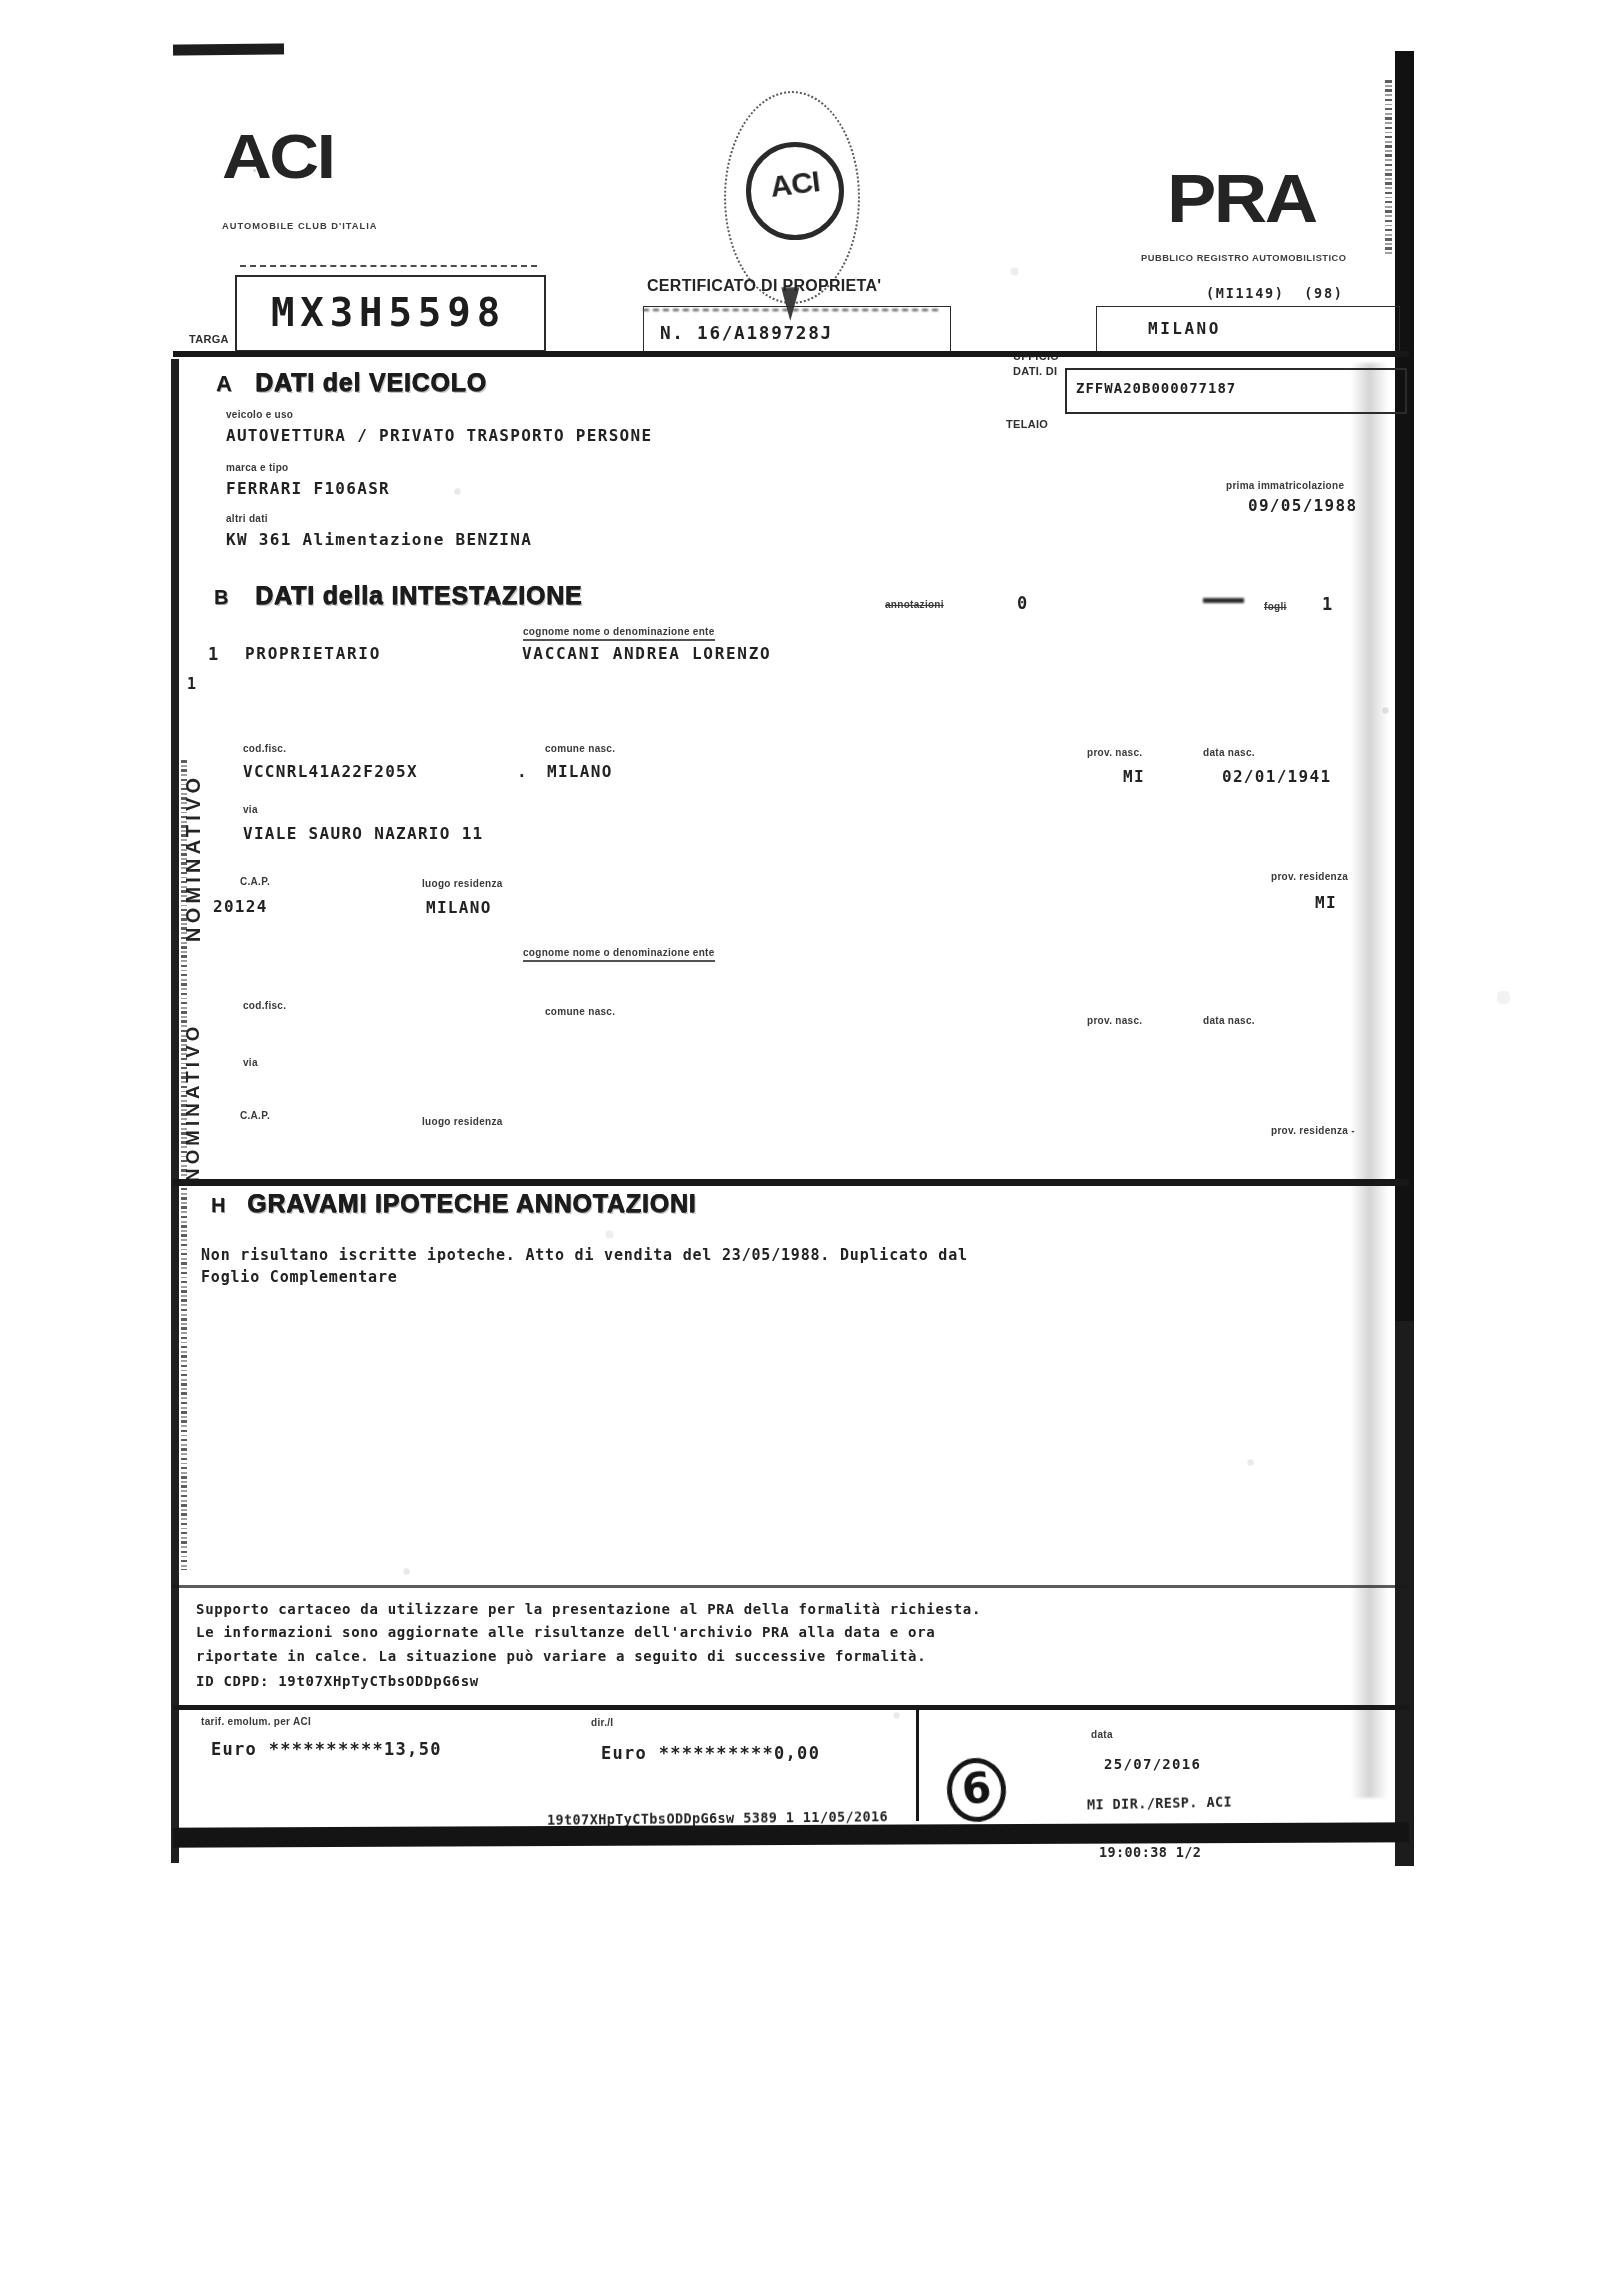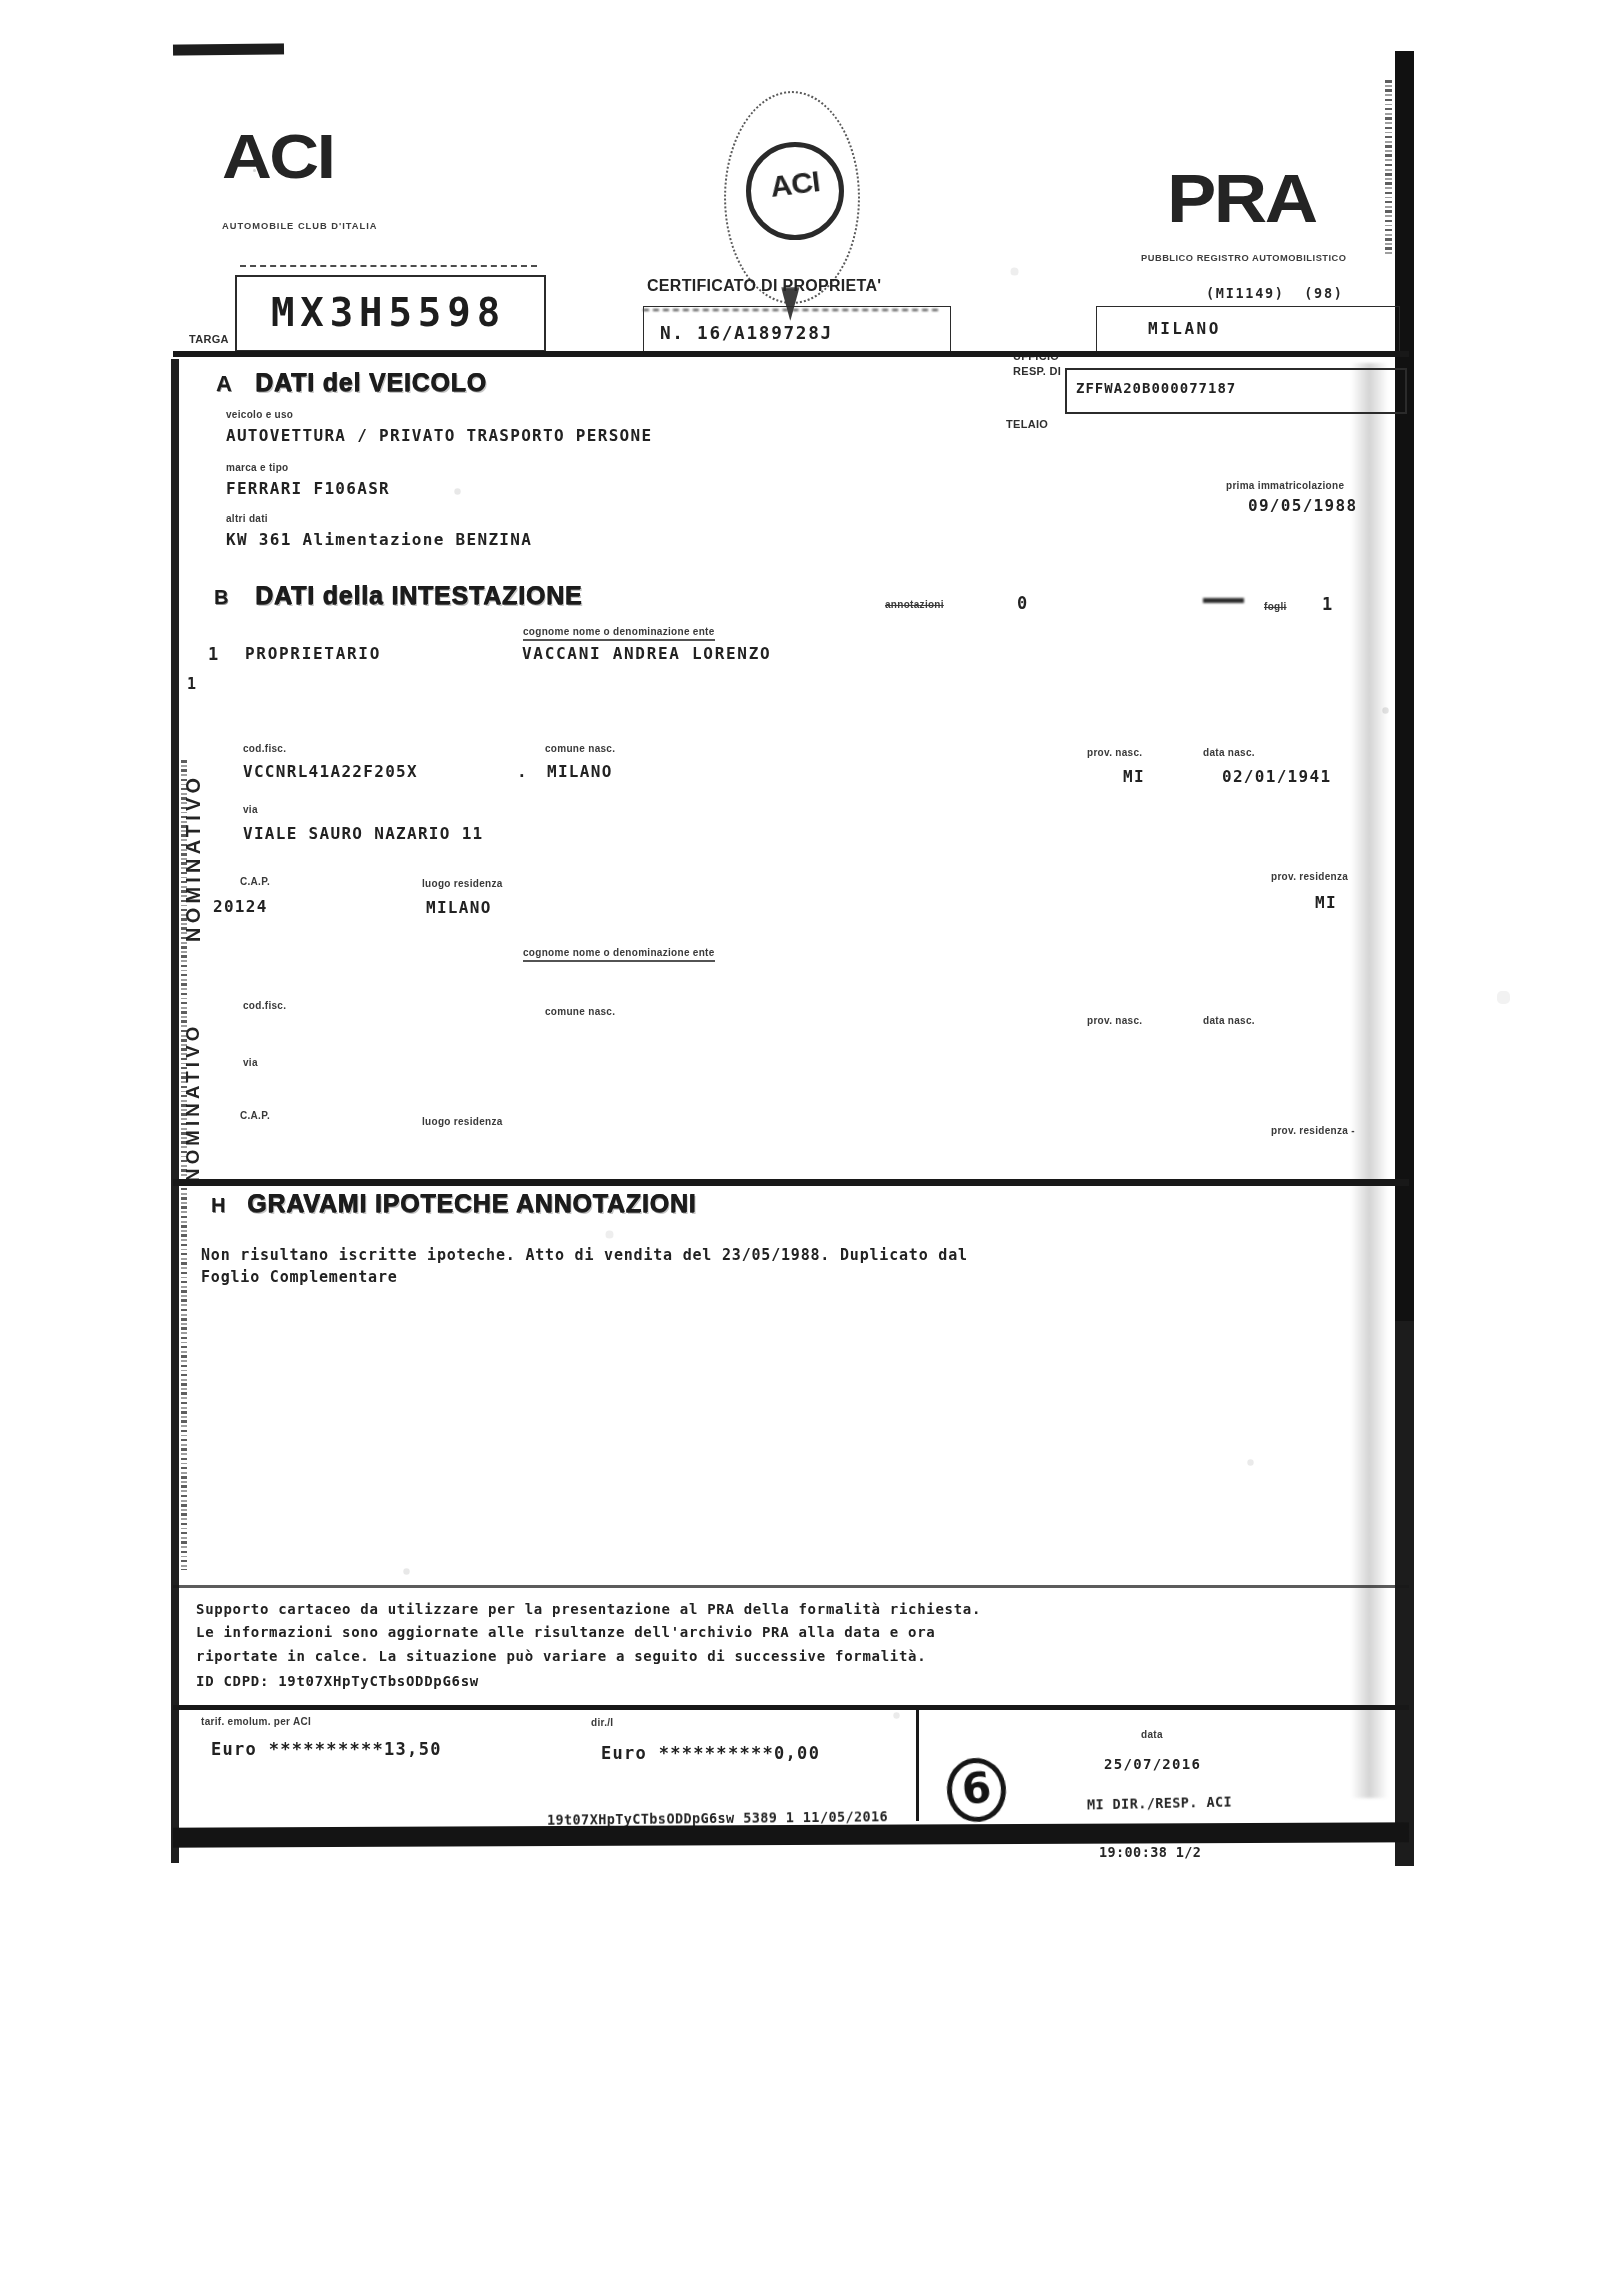--- a/index.html
+++ b/index.html
@@ -73,21 +73,21 @@
   <div class="abs" style="left:240px;top:265px;width:297px;height:0;border-top:2.5px dashed #4c4c4c;filter:blur(0.7px);"></div>
   <div class="abs box" style="left:235px;top:275px;width:307px;height:73px;"></div>
   <div class="abs" style="left:235px;top:290px;width:307px;text-align:center;font:700 39px 'DejaVu Sans Mono',monospace;color:#1d1d1d;letter-spacing:5.9px;filter:blur(0.3px);">MX3H5598</div>
 
   <div class="abs" style="left:647px;top:277px;font:800 16px 'Liberation Sans',sans-serif;color:#242424;letter-spacing:0.3px;filter:blur(0.5px);white-space:pre;">CERTIFICATO DI PROPRIETA'</div>
   <div class="abs box" style="left:643px;top:306px;width:306px;height:49px;border-width:1.7px;"></div>
   <div class="abs" style="left:643px;top:309px;width:295px;height:0;border-top:2.5px dashed #3e3e3e;filter:blur(0.8px);"></div>
   <div class="abs val" style="left:660px;top:323px;font-size:17.7px;letter-spacing:1.7px;">N. 16/A189728J</div>
 
   <div class="abs lbl2" style="left:1013px;top:314px;">UFFICIO</div>
-  <div class="abs lbl2" style="left:1013px;top:329px;">RESP. DI</div>
+  <div class="abs lbl2" style="left:1013px;top:329px;">DATI. DI</div>
   <div class="abs box" style="left:1096px;top:306px;width:302px;height:44px;border-width:1.7px;"></div>
   <div class="abs val" style="left:1148px;top:319px;letter-spacing:2.5px;">MILANO</div>
 
   <div class="abs hline" style="left:173px;top:351px;width:1236px;height:5.9px;filter:blur(0.3px);"></div>
 
   <div class="abs hdr-letter" style="left:216px;top:371px;">A</div>
   <div class="abs hdr" style="left:255px;top:368px;">DATI del VEICOLO</div>
 
   <div class="abs lbl2" style="left:1006px;top:382px;">TELAIO</div>
   <div class="abs box" style="left:1065px;top:368px;width:338px;height:42px;border-width:2.1px;"></div>
@@ -172,21 +172,21 @@
   <div class="abs hline" style="left:173px;top:1705px;width:1236px;height:5px;filter:blur(0.4px);"></div>
   <div class="abs lbl" style="left:201px;top:1716px;">tarif. emolum. per ACI</div>
   <div class="abs val" style="left:211px;top:1739px;font-size:17px;">Euro **********13,50</div>
   <div class="abs lbl" style="left:591px;top:1717px;">dir./I</div>
   <div class="abs val" style="left:601px;top:1743px;font-size:17px;">Euro **********0,00</div>
 
   <div class="abs vline" style="left:916px;top:1710px;width:2.5px;height:111px;filter:blur(0.4px);"></div>
 
   <div class="abs stamp" style="left:947px;top:1758px;width:49px;height:54px;line-height:52px;">6</div>
 
-  <div class="abs lbl" style="left:1141px;top:1729px;text-align:center;">data</div>
+  <div class="abs lbl" style="left:1091px;top:1729px;text-align:center;">data</div>
   <div class="abs val" style="left:1104px;top:1756px;font-size:14px;">25/07/2016</div>
 
   <div class="abs val-sm" style="left:1087px;top:1795px;transform:rotate(-1.2deg);">MI DIR./RESP. ACI</div>
   <div class="abs val-sm" style="left:547px;top:1810px;transform:rotate(-.6deg);">19t07XHpTyCTbsODDpG6sw 5389 1 11/05/2016</div>
   <div class="abs" style="left:173px;top:1825px;width:1236px;height:20px;background:#141414;transform:rotate(-.25deg);filter:blur(0.6px);"></div>
   <div class="abs val-sm" style="left:1099px;top:1844px;">19:00:38 1/2</div>
 
 </div>
 
 

